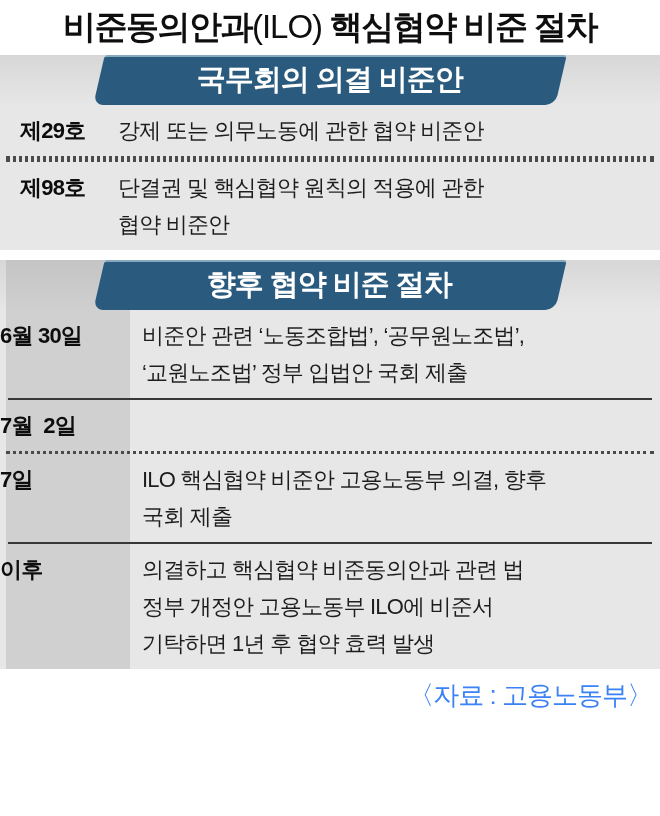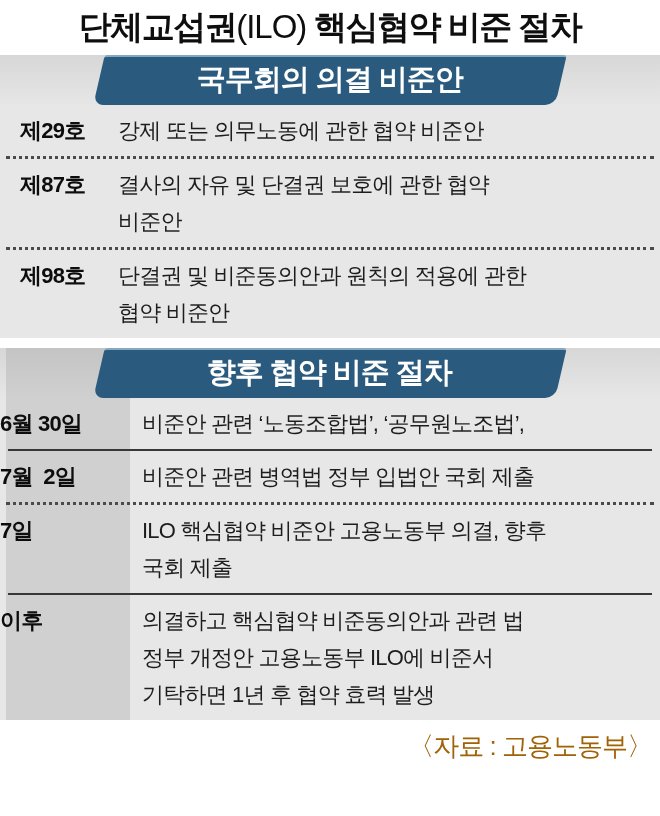--- a/index.html
+++ b/index.html
@@ -112,81 +112,72 @@
     position: relative;
     z-index: 1;
     border-top: 2px solid #383838;
     margin: 0 8px;
   }
   .source {
     text-align: right;
     font-size: 26px;
     letter-spacing: -1px;
     padding: 9px 8px 0 0;
-    color: #a16207;
+    color: #3b82f6;
   }
 </style>
 </head>
 <body>
 
-<div class="title"><span>단체교섭권</span><span class="paren">(ILO)</span><span> 핵심협약 비준 절차</span></div>
+<div class="title"><span>비준동의안과</span><span class="paren">(ILO)</span><span> 핵심협약 비준 절차</span></div>
 
 <div class="panel conventions">
   <div class="banner-wrap">
     <div class="banner">
       <span class="banner-text">국무회의 의결 비준안</span>
     </div>
   </div>
 
   <div class="row">
     <div class="label">제29호</div>
     <div class="content">
       <div>강제 또는 의무노동에 관한 협약 비준안</div>
     </div>
   </div>
   <div class="divider-dotted"></div>
 
-  <div class="row">
-    <div class="label">제87호</div>
-    <div class="content">
-      <div>결사의 자유 및 단결권 보호에 관한 협약</div>
-      <div>비준안</div>
-    </div>
-  </div>
   <div class="divider-dotted"></div>
 
   <div class="row">
     <div class="label">제98호</div>
     <div class="content">
-      <div>단결권 및 비준동의안과 원칙의 적용에 관한</div>
+      <div>단결권 및 핵심협약 원칙의 적용에 관한</div>
       <div>협약 비준안</div>
     </div>
   </div>
 </div>
 
 <div class="panel timeline">
   <div class="banner-wrap">
     <div class="banner">
       <span class="banner-text">향후 협약 비준 절차</span>
     </div>
   </div>
 
   <div class="row">
     <div class="date">6월 30일</div>
     <div class="content">
       <div>비준안 관련 ‘노동조합법’, ‘공무원노조법’,</div>
+      <div>‘교원노조법’ 정부 입법안 국회 제출</div>
     </div>
   </div>
   <div class="divider-solid"></div>
 
   <div class="row">
     <div class="date">7월  2일</div>
-    <div class="content">
-      <div>비준안 관련 병역법 정부 입법안 국회 제출</div>
-    </div>
   </div>
   <div class="divider-dotted"></div>
 
   <div class="row">
     <div class="date">7일</div>
     <div class="content">
       <div>ILO 핵심협약 비준안 고용노동부 의결, 향후</div>
       <div>국회 제출</div>
     </div>
   </div>

